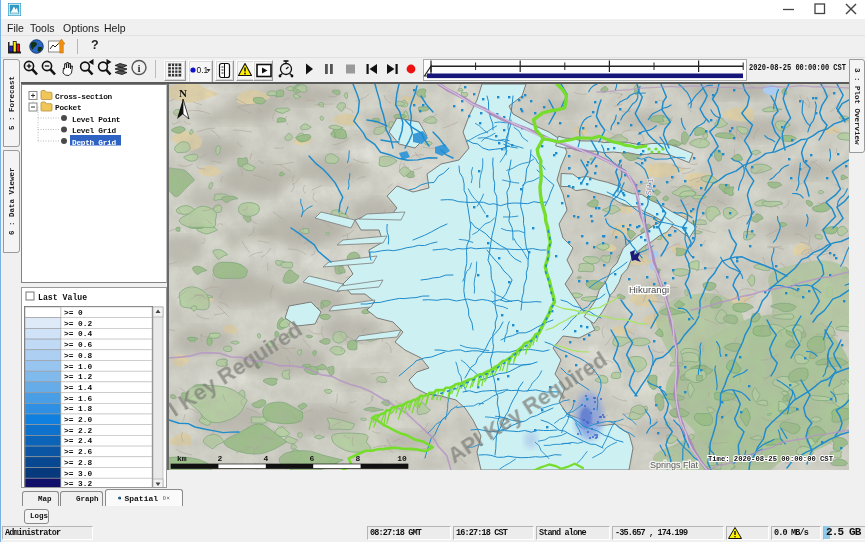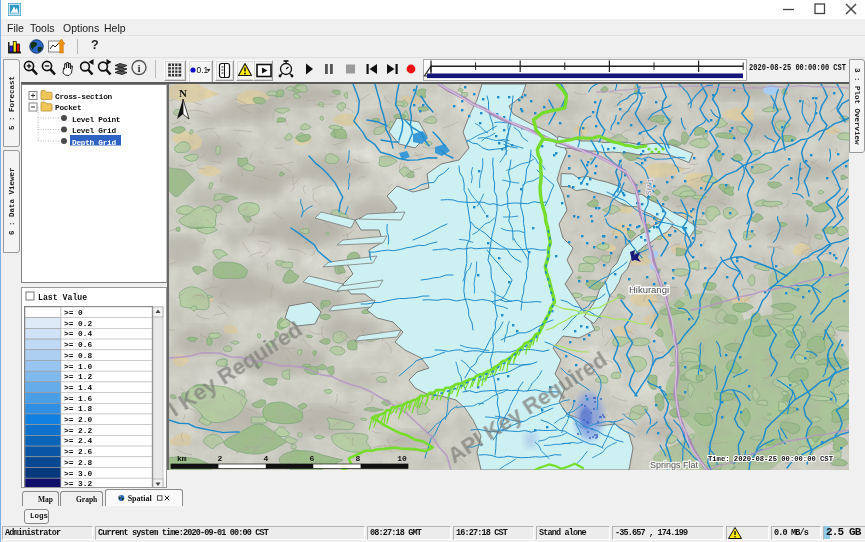--- a/index.html
+++ b/index.html
@@ -2,21 +2,21 @@
 <html><head><meta charset="utf-8">
 <style>
 *{margin:0;padding:0;box-sizing:border-box}
 html,body{width:865px;height:542px;overflow:hidden}
 body{font-family:"Liberation Sans",sans-serif;background:#f0f0f0;position:relative;border-left:1px solid #7ab1e0}
 .abs{position:absolute}
 .mono{font-family:"Liberation Mono",monospace}
 .vtab{position:absolute;background:#f4f4f4;border:1px solid #9a9a9a;font-family:"Liberation Mono",monospace;font-weight:bold;font-size:7.5px;color:#222;display:flex;align-items:center;justify-content:center}
 .vtab-l{border-radius:3px 0 0 3px;writing-mode:vertical-rl;transform:rotate(180deg)}
 .vtab-r{border-radius:0 3px 3px 0;writing-mode:vertical-rl}
-.btab{position:absolute;background:#f0f0f0;border:1px solid #8a8a8a;border-bottom:none;border-radius:3px 3px 0 0;font-family:Liberation Serif, serif;font-weight:bold;font-size:7.5px;color:#111;display:flex;align-items:center;padding:0 12px;gap:3px}
+.btab{position:absolute;background:#f0f0f0;border:1px solid #8a8a8a;border-bottom:none;border-radius:3px 3px 0 0;font-family:Liberation Mono, monospace;font-weight:bold;font-size:7.5px;color:#111;display:flex;align-items:center;padding:0 12px;gap:3px}
 .scell{position:absolute;top:2px;height:14px;background:#ececec;border:1px solid #b4b4b4;border-right-color:#fff;border-bottom-color:#fff;font-family:"Liberation Mono",monospace;font-weight:bold;font-size:8.5px;letter-spacing:-0.85px;color:#111;line-height:13px;padding-left:2px;white-space:nowrap;overflow:hidden}
 svg{display:block}
 </style></head>
 <body>
 
 <div class="abs" style="left:0;top:0;width:865px;height:19px;background:#ffffff">
  <svg class="abs" style="left:7px;top:3px" width="13" height="13" viewBox="0 0 13 13">
   <rect x="0" y="0" width="13" height="13" fill="#2e9ac4"></rect>
   <rect x="1.2" y="1.2" width="10.6" height="10.6" fill="none" stroke="#fff" stroke-width="1"></rect>
   <path d="M3,9 L6,3.5 L7.6,6.8 L9,4.6 L10,9 Z" fill="#fff"></path>
@@ -1705,21 +1705,20 @@
  Spatial
  <svg width="24" height="10" viewBox="0 0 24 10" style="margin-left:2px">
   <rect x="1" y="1" width="8" height="8" fill="none" stroke="#333" stroke-width="1.5"></rect>
   <line x1="14" y1="1" x2="22" y2="9" stroke="#222" stroke-width="1.8"></line>
       <line x1="22" y1="1" x2="14" y2="9" stroke="#222" stroke-width="1.8"></line>
  </svg>
 </div>
 <div class="abs mono" style="left:23px;top:509px;width:25px;height:15px;background:#f4f4f4;border:1px solid #8a8a8a;border-radius:3px;font-weight:bold;font-size:7.5px;color:#111;text-align:right;line-height:13px">Logs</div>
 <div class="abs" style="left:0;top:524px;width:865px;height:17px;background:#f0f0f0">
     <div class="scell" style="left:1px;width:91px">Administrator</div>
-    <div class="scell" style="left:94px;width:270px">Current system time:2020-09-01 00:00 CST</div>
     <div class="scell" style="left:366px;width:84px">08:27:18 GMT</div>
     <div class="scell" style="left:452px;width:81px">16:27:18 CST</div>
     <div class="scell" style="left:535px;width:74px">Stand alone</div>
     <div class="scell" style="left:611px;width:112px">-35.657 , 174.199</div>
     <div class="scell" style="left:725px;width:43px"></div>
     <div class="scell" style="left:770px;width:50px">0.0 MB/s</div>
     <div class="scell" style="left:822px;width:43px"></div>
     <svg class="abs" style="left:727px;top:3px" width="14" height="12" viewBox="0 0 14 12">
  <path d="M7,0.5 L13.5,11.5 L0.5,11.5 Z" fill="#ffee00" stroke="#111" stroke-width="1"></path>
  <line x1="7" y1="4" x2="7" y2="8" stroke="#111" stroke-width="1.4"></line>

